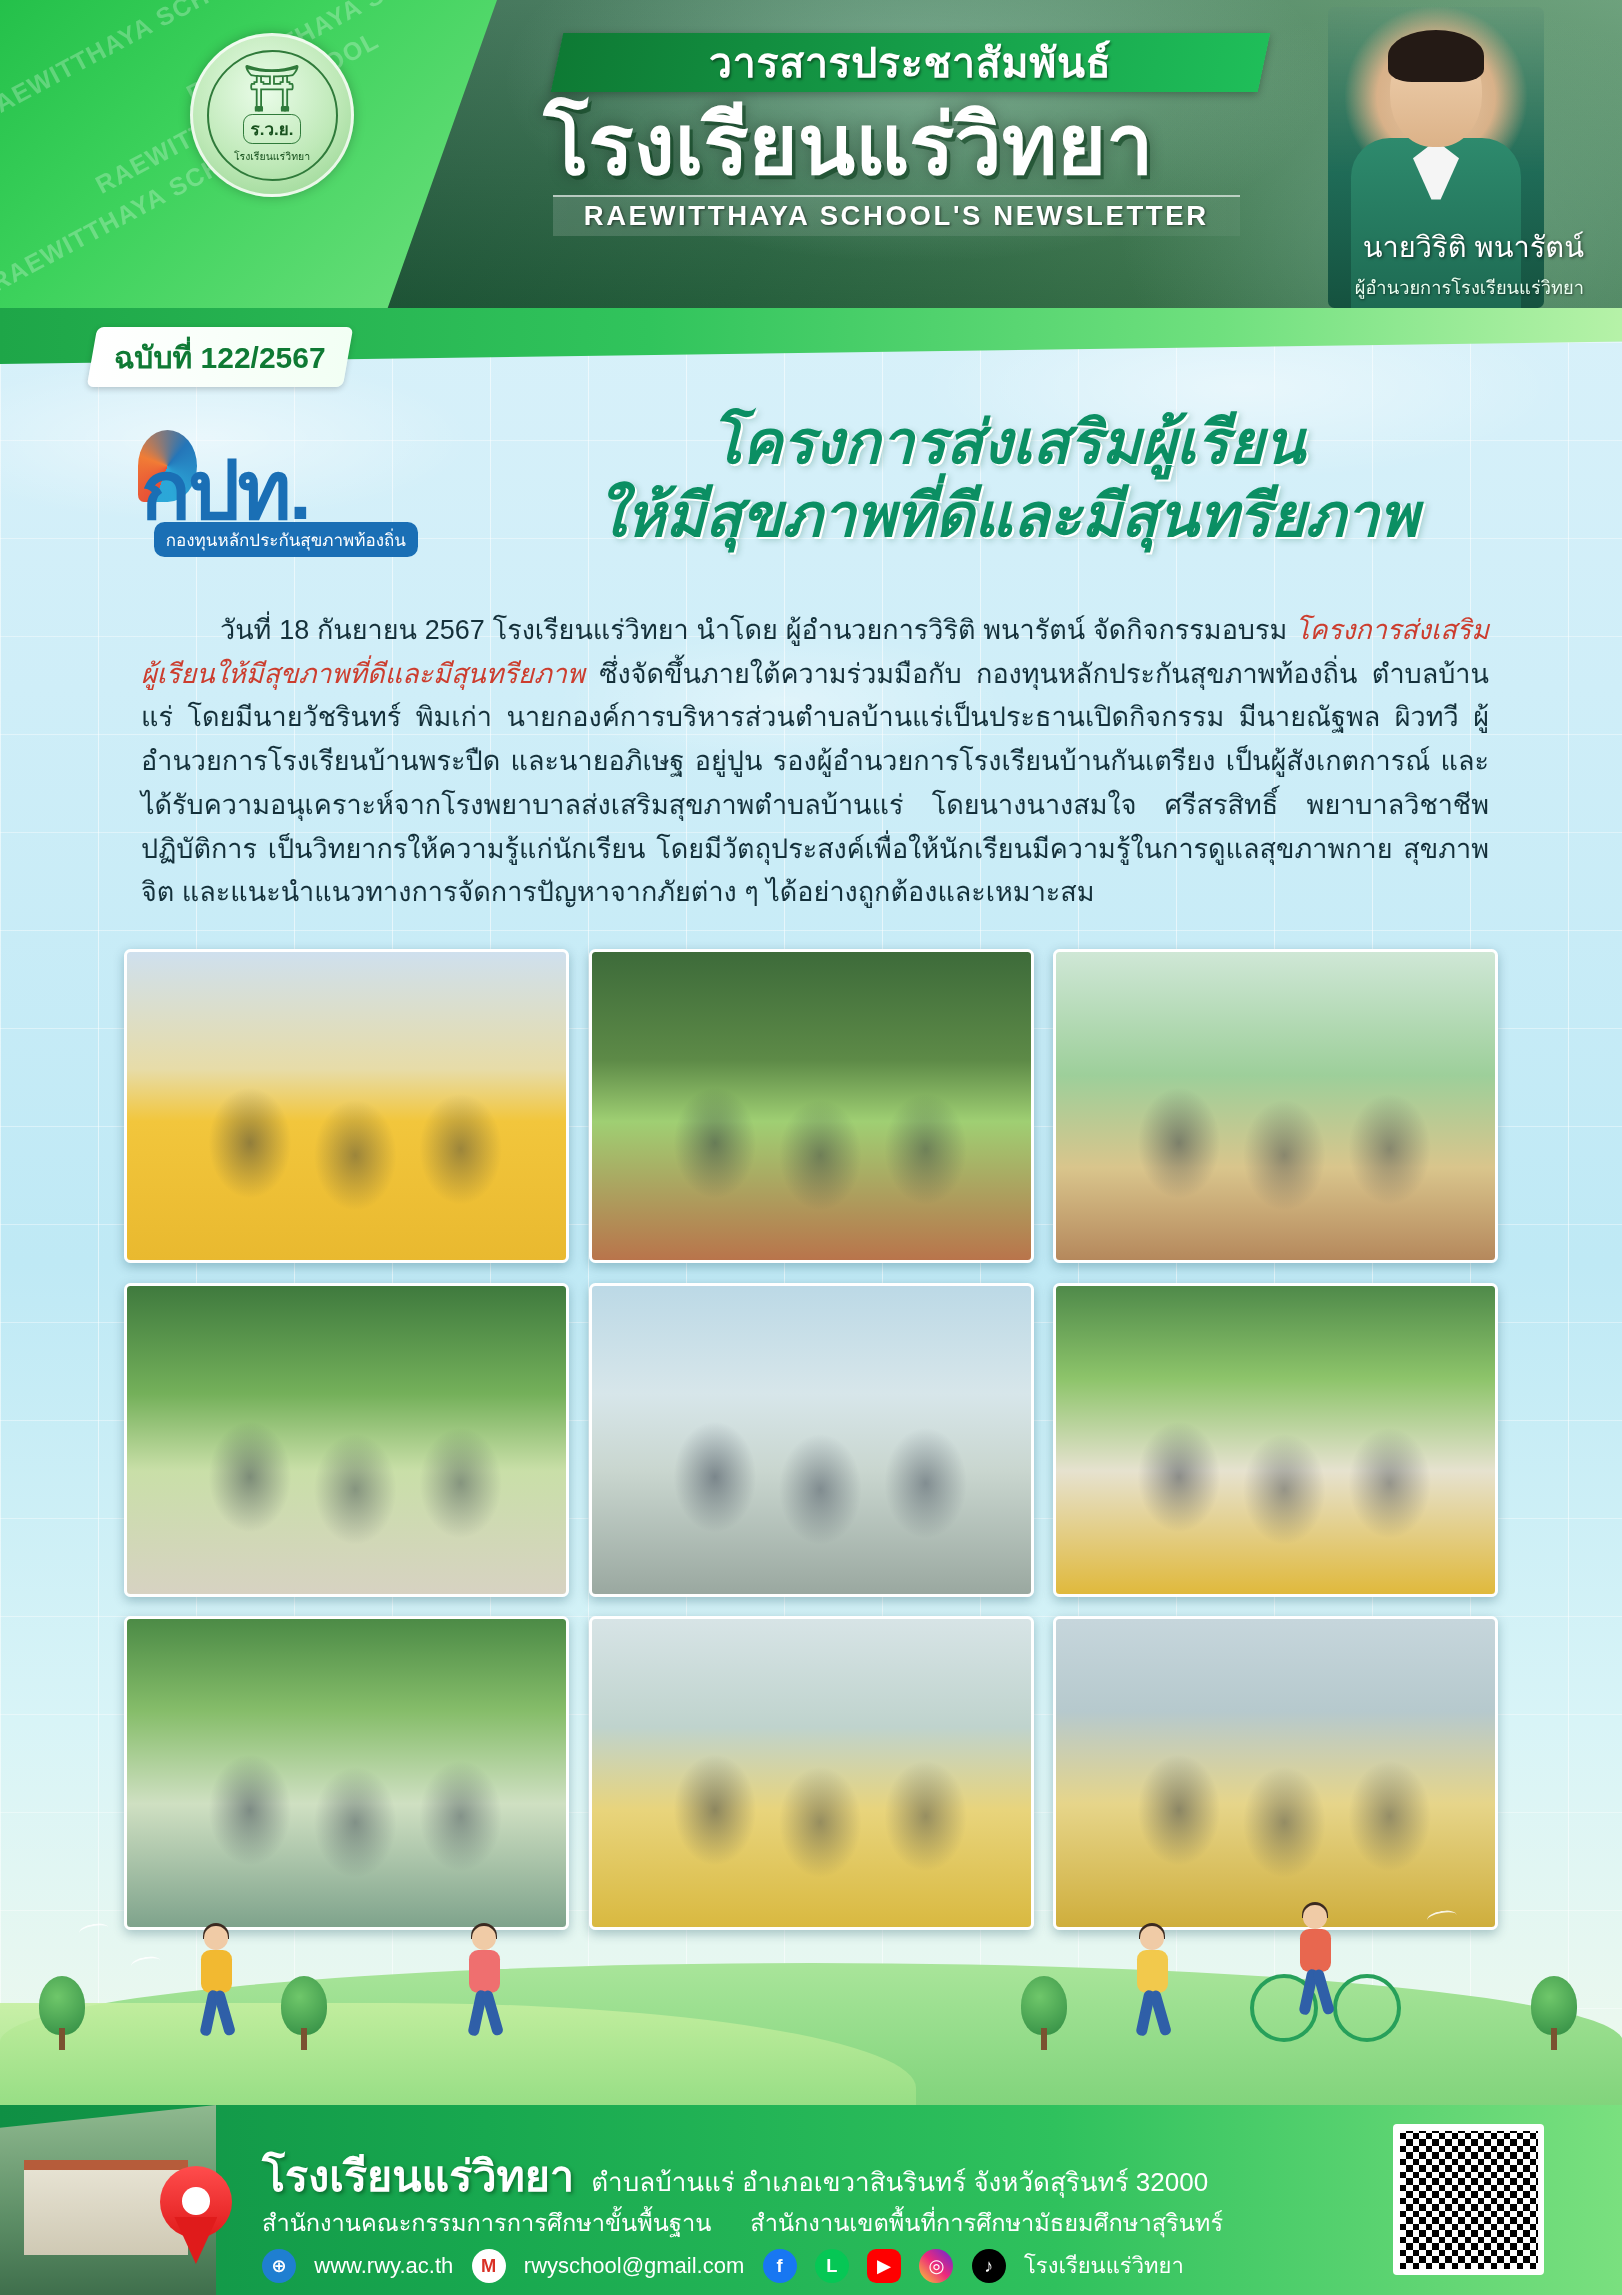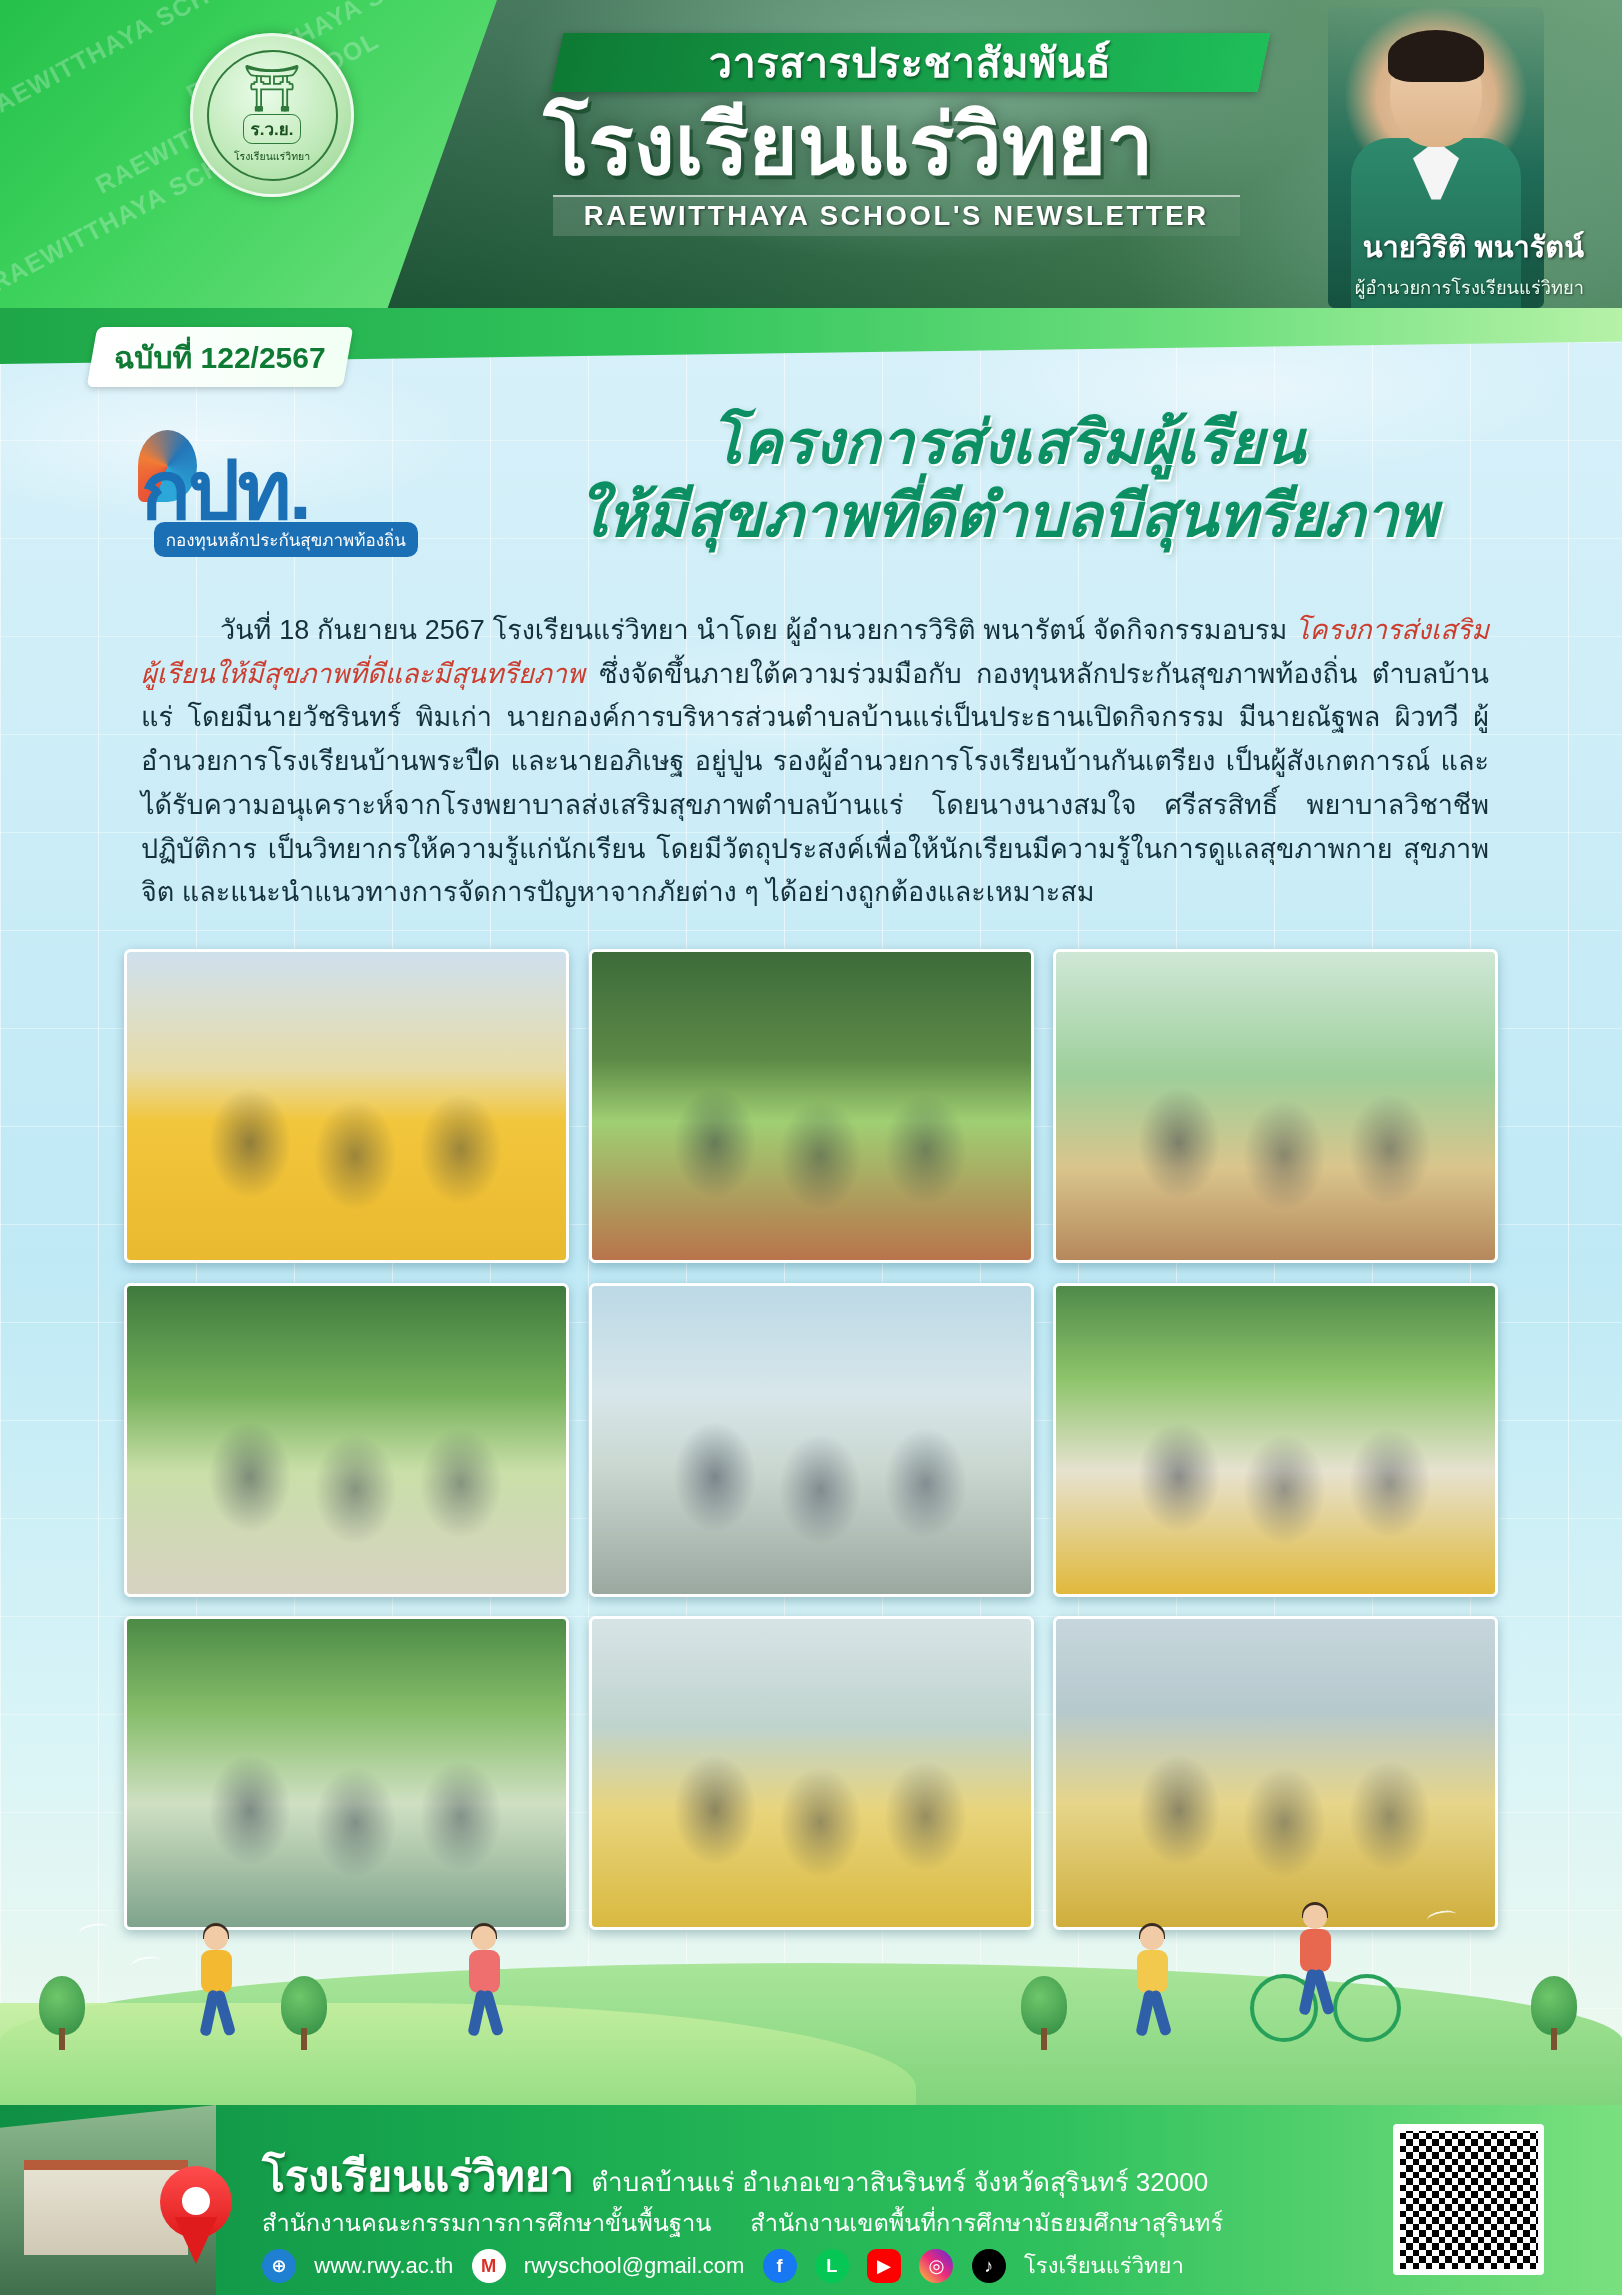--- a/index.html
+++ b/index.html
@@ -152,21 +152,21 @@
   .director-collar {
     position: absolute; left: 85px; top: 134px;
     width: 46px; height: 59px; background: #f5f5f5;
     clip-path: polygon(50% 0, 100% 30%, 60% 100%, 40% 100%, 0 30%);
   }
   .director-name-wrap {
     position: absolute; right: 39px; bottom: 6.5px;
     text-align: right; z-index: 5;
   }
   .director-name {
-    color: #ffffff; font-size: 29px; font-weight: bold;
+    color: #ffffff; font-size: 29px; font-weight: normal;
     text-shadow: 1.3px 1.3px 3.3px rgba(0,0,0,0.6);
   }
   .director-role {
     color: #eafff0; font-size: 18.3px; margin-top: 2.6px;
     text-shadow: 0.7px 0.7px 2.6px rgba(0,0,0,0.6);
   }
 
   
   .subheader {
     position: absolute; left: 0; top: 308px; width: 1623px; height: 56px;
@@ -439,21 +439,21 @@
   </div>
 
   <div class="campaign-row">
     <div class="kpt-logo">
       <div class="kpt-swirl"></div>
       <div class="kpt-mark">กปท.</div>
       <div class="kpt-caption">กองทุนหลักประกันสุขภาพท้องถิ่น</div>
     </div>
     <div class="campaign-title">
       <div>โครงการส่งเสริมผู้เรียน</div>
-      <div>ให้มีสุขภาพที่ดีตำบลบีสุนทรียภาพ</div>
+      <div>ให้มีสุขภาพที่ดีและมีสุนทรียภาพ</div>
     </div>
   </div>
 
   <div class="article">
     <span class="indent"></span><span>วันที่ 18 กันยายน 2567 โรงเรียนแร่วิทยา นำโดย ผู้อำนวยการวิริติ พนารัตน์ จัดกิจกรรมอบรม </span><span class="em">โครงการส่งเสริมผู้เรียนให้มีสุขภาพที่ดีและมีสุนทรียภาพ</span><span> ซึ่งจัดขึ้นภายใต้ความร่วมมือกับ กองทุนหลักประกันสุขภาพท้องถิ่น ตำบลบ้านแร่ โดยมีนายวัชรินทร์ พิมเก่า นายกองค์การบริหารส่วนตำบลบ้านแร่เป็นประธานเปิดกิจกรรม มีนายณัฐพล ผิวทวี ผู้อำนวยการโรงเรียนบ้านพระปืด และนายอภิเษฐ อยู่ปูน รองผู้อำนวยการโรงเรียนบ้านกันเตรียง เป็นผู้สังเกตการณ์ และได้รับความอนุเคราะห์จากโรงพยาบาลส่งเสริมสุขภาพตำบลบ้านแร่ โดยนางนางสมใจ ศรีสรสิทธิ์ พยาบาลวิชาชีพปฏิบัติการ เป็นวิทยากรให้ความรู้แก่นักเรียน โดยมีวัตถุประสงค์เพื่อให้นักเรียนมีความรู้ในการดูแลสุขภาพกาย สุขภาพจิต และแนะนำแนวทางการจัดการปัญหาจากภัยต่าง ๆ ได้อย่างถูกต้องและเหมาะสม</span>
   </div>
 
   <div class="photos">
     <div class="photo p1">
         <div class="fig-people"></div>

